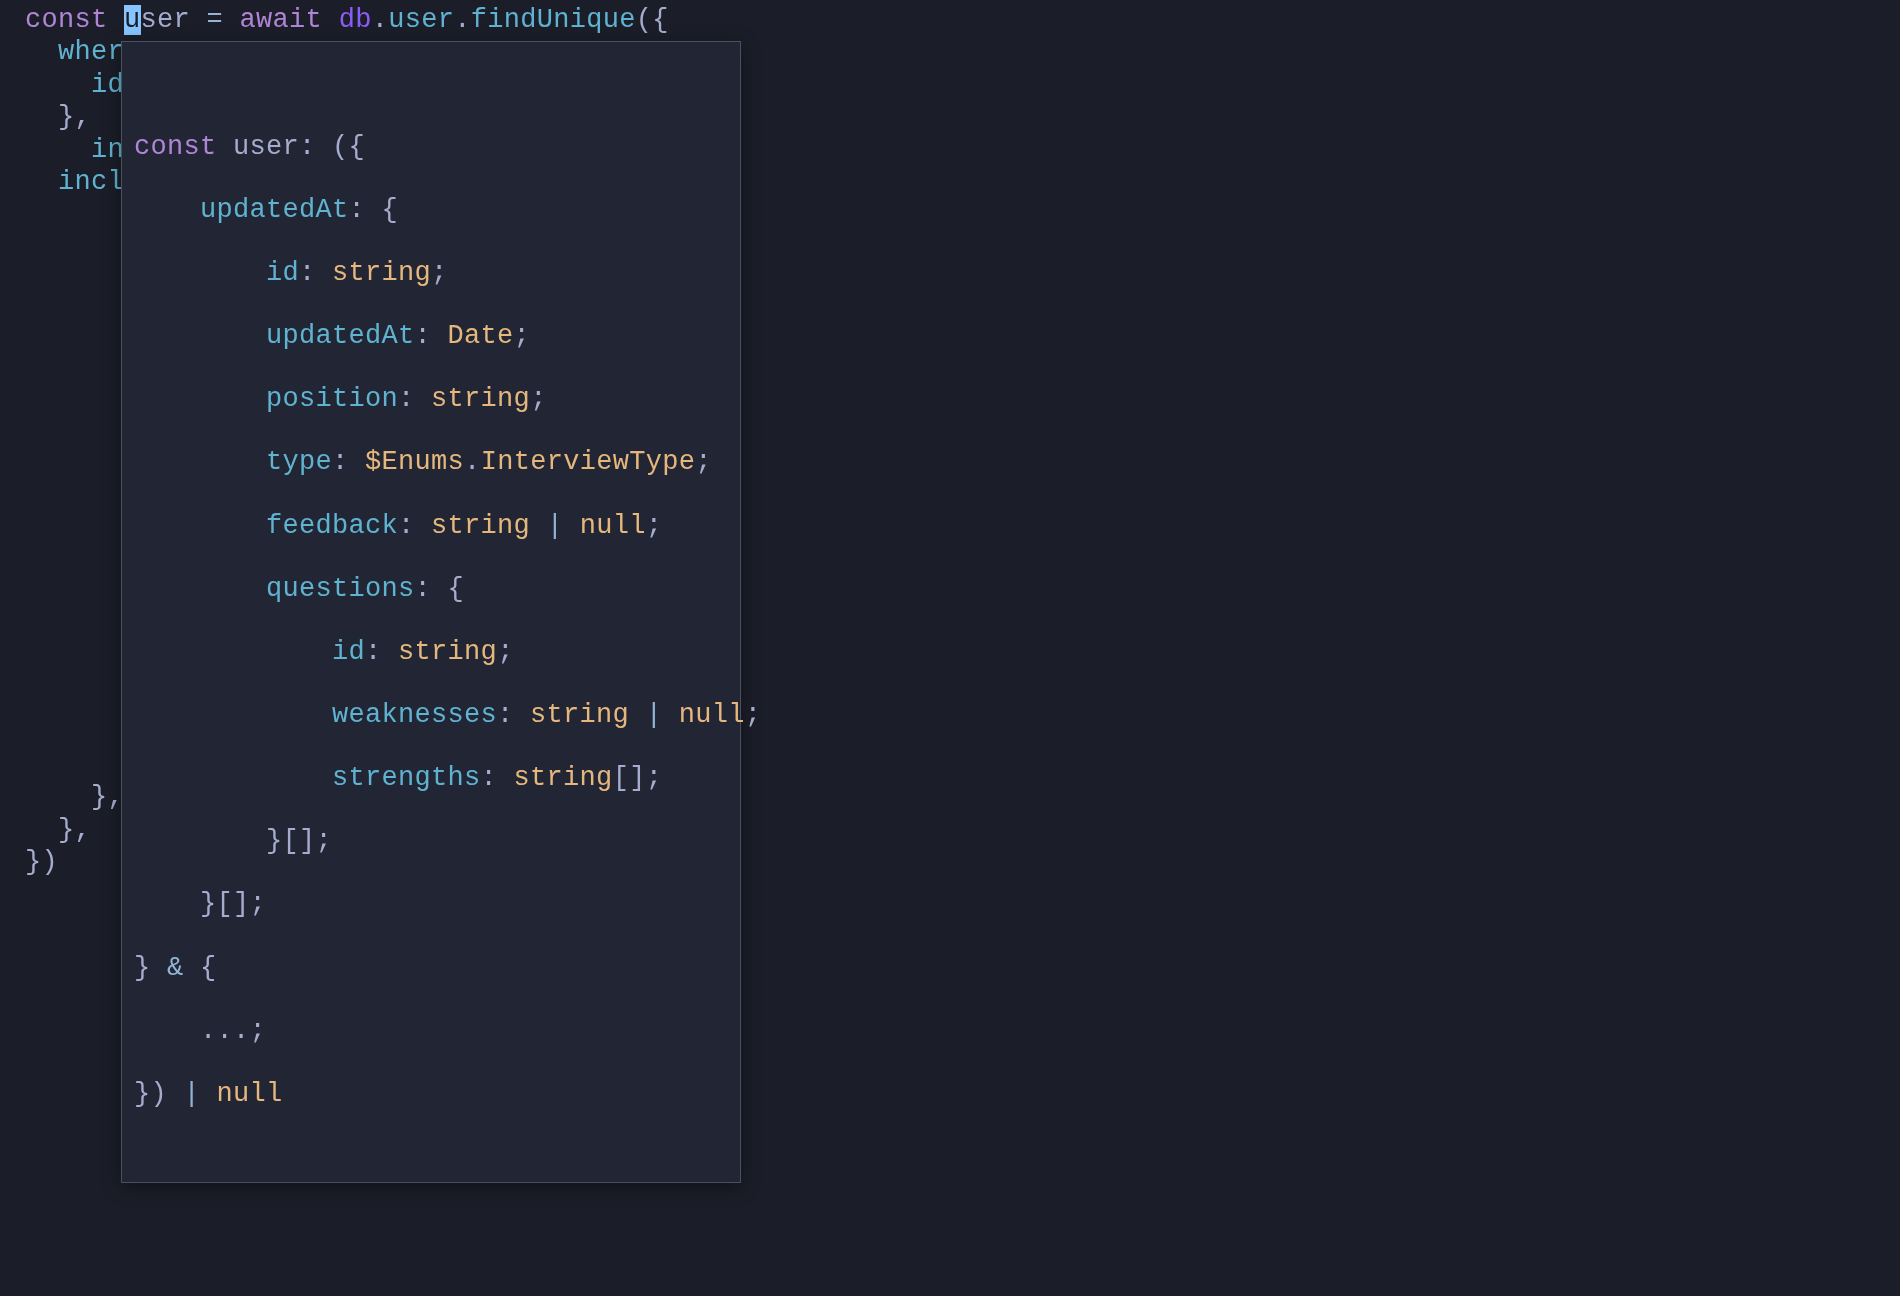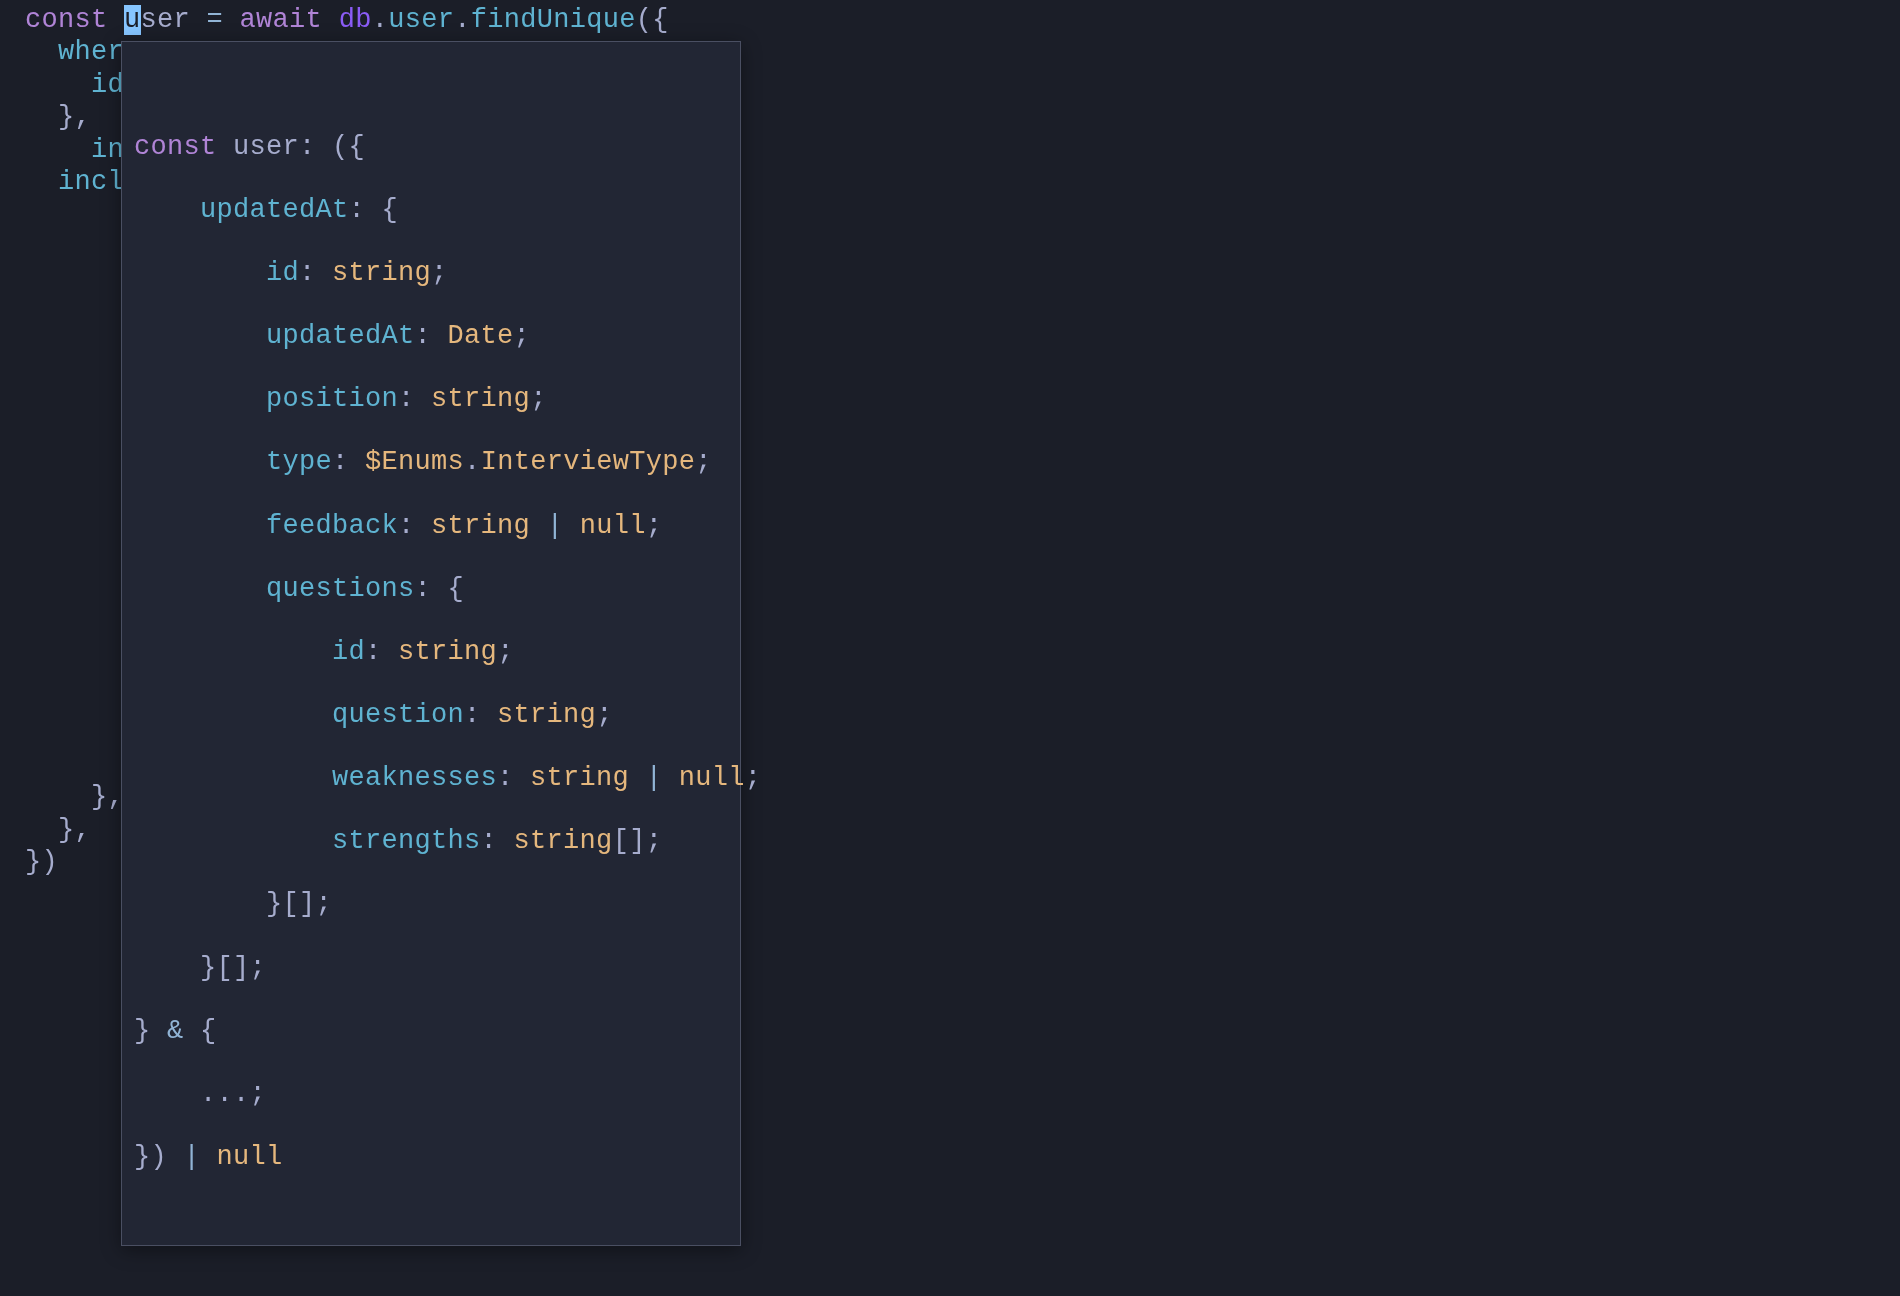--- a/index.html
+++ b/index.html
@@ -99,21 +99,20 @@
 <div class="tooltip">
 <div><span class="tp-kw">const</span> <span class="tp-var">user</span><span class="tp-col">:</span> <span class="tp-punc">(</span><span class="tp-punc">{</span></div>
 <div>    <span class="tp-prop">updatedAt</span><span class="tp-col">:</span> <span class="tp-punc">{</span></div>
 <div>        <span class="tp-prop">id</span><span class="tp-col">:</span> <span class="tp-type">string</span><span class="tp-punc">;</span></div>
 <div>        <span class="tp-prop">updatedAt</span><span class="tp-col">:</span> <span class="tp-type">Date</span><span class="tp-punc">;</span></div>
 <div>        <span class="tp-prop">position</span><span class="tp-col">:</span> <span class="tp-type">string</span><span class="tp-punc">;</span></div>
 <div>        <span class="tp-prop">type</span><span class="tp-col">:</span> <span class="tp-type">$Enums</span><span class="tp-punc">.</span><span class="tp-type">InterviewType</span><span class="tp-punc">;</span></div>
 <div>        <span class="tp-prop">feedback</span><span class="tp-col">:</span> <span class="tp-type">string</span> <span class="tp-op">|</span> <span class="tp-type">null</span><span class="tp-punc">;</span></div>
 <div>        <span class="tp-prop">questions</span><span class="tp-col">:</span> <span class="tp-punc">{</span></div>
 <div>            <span class="tp-prop">id</span><span class="tp-col">:</span> <span class="tp-type">string</span><span class="tp-punc">;</span></div>
-<div>            <span class="tp-prop">question</span><span class="tp-col">:</span> <span class="tp-type">string</span><span class="tp-punc">;</span></div>
 <div>            <span class="tp-prop">weaknesses</span><span class="tp-col">:</span> <span class="tp-type">string</span> <span class="tp-op">|</span> <span class="tp-type">null</span><span class="tp-punc">;</span></div>
 <div>            <span class="tp-prop">strengths</span><span class="tp-col">:</span> <span class="tp-type">string</span><span class="tp-punc">[]</span><span class="tp-punc">;</span></div>
 <div>        <span class="tp-punc">}</span><span class="tp-punc">[]</span><span class="tp-punc">;</span></div>
 <div>    <span class="tp-punc">}</span><span class="tp-punc">[]</span><span class="tp-punc">;</span></div>
 <div><span class="tp-punc">}</span> <span class="tp-op">&amp;</span> <span class="tp-punc">{</span></div>
 <div>    <span class="tp-punc">...;</span></div>
 <div><span class="tp-punc">}</span><span class="tp-punc">)</span> <span class="tp-op">|</span> <span class="tp-type">null</span></div>
 </div>
 
 </body></html>

